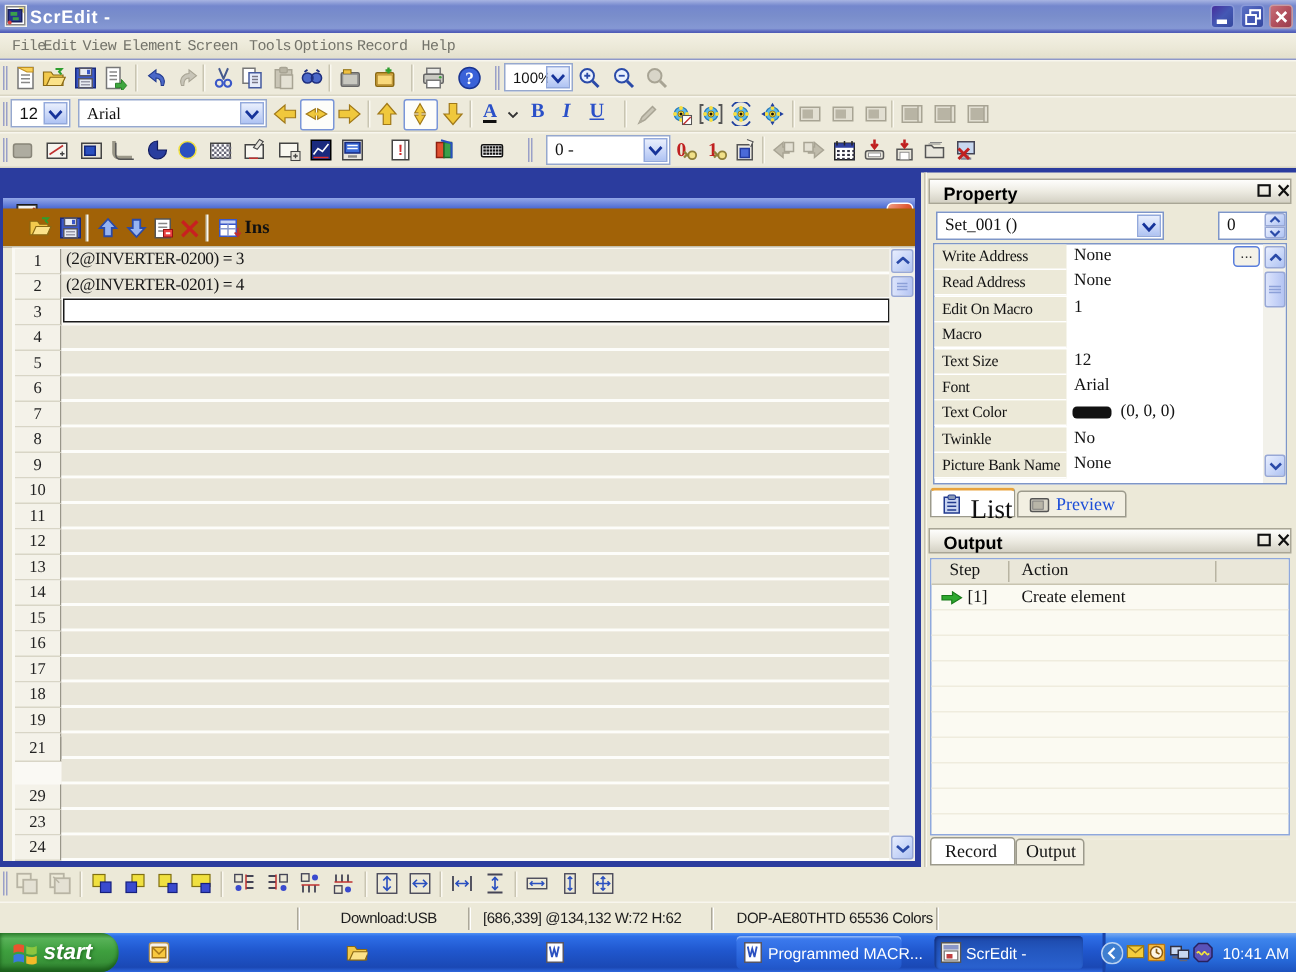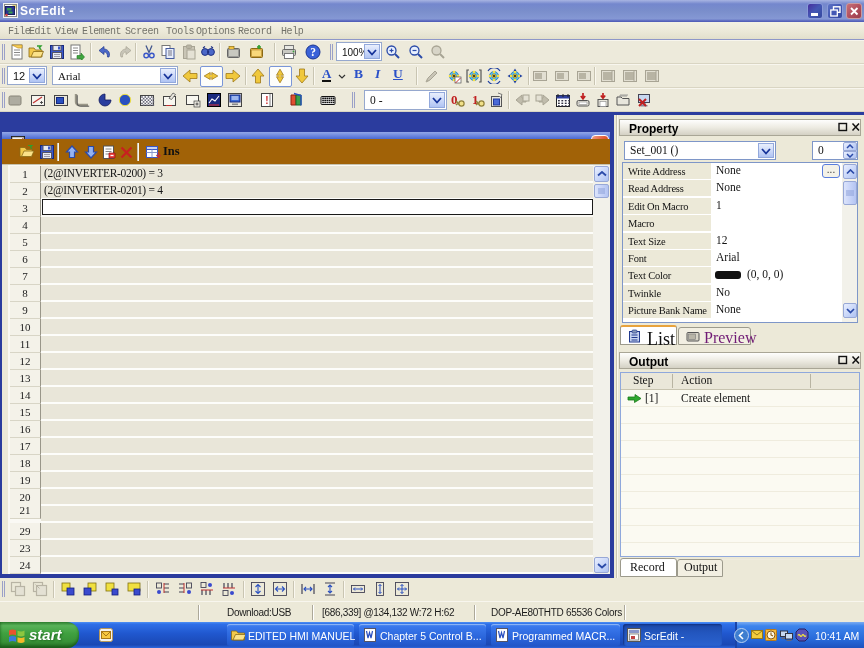--- a/index.html
+++ b/index.html
@@ -572,21 +572,21 @@
 <div class="mrow-num" style="top:256px">16</div>
 <div class="mrow-c" style="top:256px"></div>
 <div class="mrow-num" style="top:273px">17</div>
 <div class="mrow-c" style="top:273px"></div>
 <div class="mrow-num" style="top:290px">18</div>
 <div class="mrow-c" style="top:290px"></div>
 <div class="mrow-num" style="top:307px">19</div>
 <div class="mrow-c" style="top:307px"></div>
 <div class="mrow-num" style="top:324px">20</div>
 <div class="mrow-c" style="top:324px"></div>
-<div class="mrow-num" style="top:337px">21</div>
+<div class="mrow-num" style="top:326px">21</div>
 <div class="mrow-c" style="top:341px"></div>
 <div class="mrow-num" style="top:358px">29</div>
 <div class="mrow-c" style="top:358px"></div>
 <div class="mrow-num" style="top:375px">23</div>
 <div class="mrow-c" style="top:375px"></div>
 <div class="mrow-num" style="top:392px">24</div>
 <div class="mrow-c" style="top:392px"></div>
 <div class="abs" style="left:591px;top:0px;width:17px;height:409px;background:#F2F1EA"></div>
 <div class="sb-btn" style="left:592px;top:1px;width:15px;height:16px"></div>
 <svg class="abs" style="left:595px;top:6px" width="10" height="6">
@@ -672,21 +672,21 @@
       <line x1="3.5" y1="6" x2="9.5" y2="6" stroke="#223A8E"></line>
       <line x1="3.5" y1="8.5" x2="9.5" y2="8.5" stroke="#223A8E"></line>
       <line x1="3.5" y1="11" x2="9.5" y2="11" stroke="#223A8E"></line>
     </svg>
 <span class="abs serif" style="left:33px;top:214px;font-size:18px;color:#111">List</span>
 <div class="tab" style="left:64px;top:212px;width:73px;height:18px;background:#F2EFE2;border-radius:3px 3px 0 0"></div>
 <svg class="abs" style="left:72px;top:216px" width="14" height="11">
       <rect x="1" y="1.5" width="12" height="8.5" rx="1" fill="#D8D5C8" stroke="#555"></rect>
       <rect x="2.5" y="3" width="7" height="5.5" fill="#B8B5A8" stroke="#777" stroke-width="0.6"></rect>
     </svg>
-<span class="abs serif" style="left:90px;top:214px;font-size:16px;color:#701a75">Preview</span>
+<span class="abs serif" style="left:90px;top:214px;font-size:12px;color:#1d4ed8">Preview</span>
 <div class="ptitle" style="top:237px">
       <span class="txt">Output</span>
     </div>
 <svg class="abs" style="left:224px;top:240px" width="10" height="10">
       <rect x="1" y="1.5" width="7.5" height="7" fill="none" stroke="#111" stroke-width="1.4"></rect>
     </svg>
 <svg class="abs" style="left:237px;top:240px" width="10" height="10">
       <path d="M1.5 1.5 L8 8.5 M8 1.5 L1.5 8.5" stroke="#111" stroke-width="1.5"></path>
     </svg>
 <div class="abs" style="left:6px;top:257px;width:240px;height:185px;background:#FBFAF2;border:1px solid #8FA8DC;box-sizing:border-box"></div>
@@ -816,35 +816,29 @@
       <path d="M9.5 3.8 C12 4.8 14.5 4.8 16.5 3.6 L16.5 8.6 C14.5 9.8 12 9.8 9.5 8.8 z" fill="#8DC63F"></path>
       <path d="M1 10 C3 8.7 5.5 8.7 8 9.7 L8 14.7 C5.5 13.7 3 13.7 1 15 z" fill="#3A7ADE"></path>
       <path d="M9.5 10.3 C12 11.3 14.5 11.3 16.5 10.1 L16.5 15.1 C14.5 16.3 12 16.3 9.5 15.3 z" fill="#F4BA28"></path>
     </svg>
 <span class="abs" style="left:29px;top:4px;color:#fff;font-weight:bold;font-style:italic;font-size:15px;text-shadow:1px 1px 2px rgba(20,80,20,0.6)">start</span>
 <svg class="abs" style="left:99px;top:6px" width="14" height="14">
       <rect x="0.5" y="0.5" width="13" height="13" rx="2" fill="#F6F2EC" stroke="#B89858"></rect>
       <rect x="2.5" y="3.5" width="9" height="7" fill="#F8C840" stroke="#A87818"></rect>
       <path d="M2.5 3.5 L7 8 L11.5 3.5" fill="none" stroke="#A87818"></path>
     </svg>
-<div class="taskbtn" style="left:227px;width:127px">
-      <span class="txt">EDITED HMI MANUEL</span>
-    </div>
 <svg class="abs" style="left:231px;top:6px" width="14" height="14">
       <path d="M0.5 12 V3 h5 l1.5 2 H13.5 v7 z" fill="#F2C94C" stroke="#8A6914" stroke-width="0.8"></path>
       <path d="M2 12 L4.5 6.5 H14.8 L12.4 12 z" fill="#FBE289" stroke="#8A6914" stroke-width="0.8"></path>
     </svg>
-<div class="taskbtn" style="left:359px;width:127px">
-      <span class="txt">Chapter 5 Control B...</span>
-    </div>
 <svg class="abs" style="left:363px;top:6px" width="14" height="14">
       <rect x="1.5" y="0.5" width="11" height="13" fill="#fff" stroke="#556"></rect>
       <path d="M3.5 3 l1.5 7 1.5 -5.5 1.5 5.5 1.5 -7" fill="none" stroke="#2A50C0" stroke-width="1.2"></path>
     </svg>
-<div class="taskbtn" style="left:491px;width:129px">
+<div class="taskbtn" style="left:491px;width:110px">
       <span class="txt">Programmed MACR...</span>
     </div>
 <svg class="abs" style="left:495px;top:6px" width="14" height="14">
       <rect x="1.5" y="0.5" width="11" height="13" fill="#fff" stroke="#556"></rect>
       <path d="M3.5 3 l1.5 7 1.5 -5.5 1.5 5.5 1.5 -7" fill="none" stroke="#2A50C0" stroke-width="1.2"></path>
     </svg>
 <div class="taskbtn" style="left:623px;width:99px;background:linear-gradient(180deg,#1C48A8 0%,#2356BE 40%,#2A62D0 100%);box-shadow:inset 1px 1px 2px #12307E">
       <span class="txt">ScrEdit -</span>
     </div>
 <svg class="abs" style="left:627px;top:6px" width="14" height="14">

